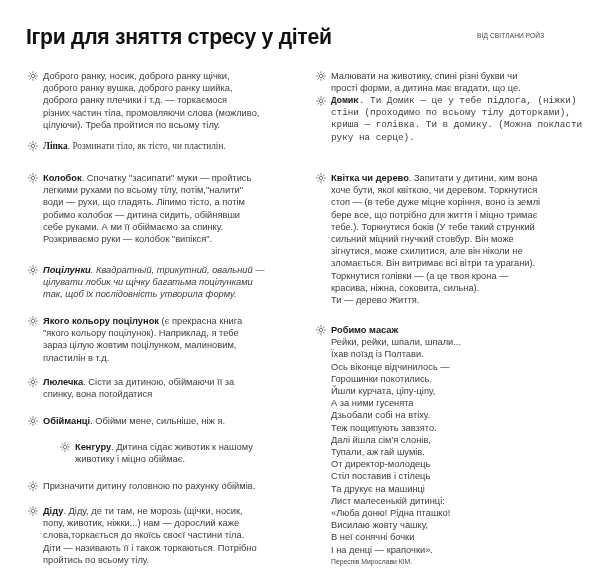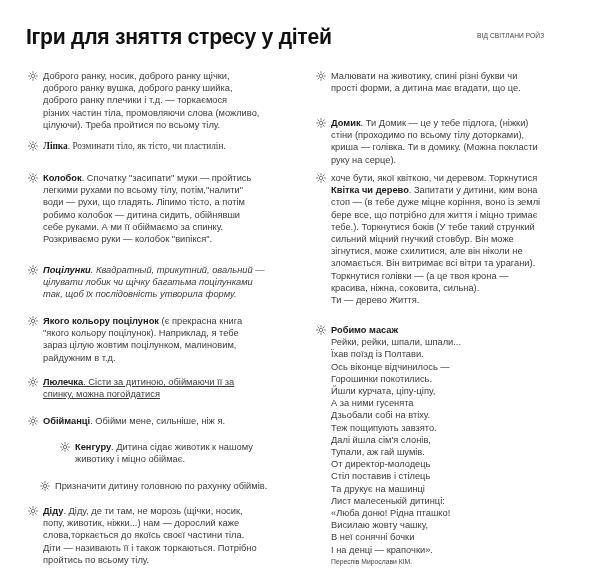--- a/index.html
+++ b/index.html
@@ -183,40 +183,40 @@
             <line x1="3.6" y1="3.6" x2="5.7" y2="5.7"></line>
             <line x1="14.3" y1="14.3" x2="16.4" y2="16.4"></line>
             <line x1="3.6" y1="16.4" x2="5.7" y2="14.3"></line>
             <line x1="14.3" y1="5.7" x2="16.4" y2="3.6"></line>
           </g>
         </svg></span>
       <div class="lines">
         <div class="poem-line"><b>Якого кольору поцілунок</b><span> (є прекрасна книга</span></div>
         <div class="poem-line"><span>"якого кольору поцілунок). Наприклад, я тебе</span></div>
         <div class="poem-line"><span>зараз цілую жовтим поцілунком, малиновим,</span></div>
-        <div class="poem-line"><span>райдужним в т.д.</span></div>
-      </div>
-    </div>
-    <div class="item" style="left: 43px; top: 376px; text-decoration: underline;">
+        <div class="poem-line"><span>пластилін в т.д.</span></div>
+      </div>
+    </div>
+    <div class="item" style="left: 43px; top: 376px;">
       <span class="icon"><svg viewBox="0 0 20 20" width="10" height="10">
           <circle cx="10" cy="10" r="3.4" fill="none" stroke="#555" stroke-width="1.5"></circle>
           <g stroke="#555" stroke-width="1.5" stroke-linecap="round">
             <line x1="10" y1="1" x2="10" y2="4"></line>
             <line x1="10" y1="16" x2="10" y2="19"></line>
             <line x1="1" y1="10" x2="4" y2="10"></line>
             <line x1="16" y1="10" x2="19" y2="10"></line>
             <line x1="3.6" y1="3.6" x2="5.7" y2="5.7"></line>
             <line x1="14.3" y1="14.3" x2="16.4" y2="16.4"></line>
             <line x1="3.6" y1="16.4" x2="5.7" y2="14.3"></line>
             <line x1="14.3" y1="5.7" x2="16.4" y2="3.6"></line>
           </g>
         </svg></span>
       <div class="lines">
         <div class="poem-line"><b>Люлечка</b><span>. Сісти за дитиною, обіймаючи її за</span></div>
-        <div class="poem-line"><span>спинку, можна погойдатися</span></div>
+        <div class="poem-line"><span>спинку, вона погойдатися</span></div>
       </div>
     </div>
     <div class="item" style="left: 43px; top: 415px;">
       <span class="icon"><svg viewBox="0 0 20 20" width="10" height="10">
           <circle cx="10" cy="10" r="3.4" fill="none" stroke="#555" stroke-width="1.5"></circle>
           <g stroke="#555" stroke-width="1.5" stroke-linecap="round">
             <line x1="10" y1="1" x2="10" y2="4"></line>
             <line x1="10" y1="16" x2="10" y2="19"></line>
             <line x1="1" y1="10" x2="4" y2="10"></line>
             <line x1="16" y1="10" x2="19" y2="10"></line>
@@ -242,21 +242,21 @@
             <line x1="14.3" y1="14.3" x2="16.4" y2="16.4"></line>
             <line x1="3.6" y1="16.4" x2="5.7" y2="14.3"></line>
             <line x1="14.3" y1="5.7" x2="16.4" y2="3.6"></line>
           </g>
         </svg></span>
       <div class="lines">
         <div class="poem-line"><b>Кенгуру</b><span>. Дитина сідає животик к нашому</span></div>
         <div class="poem-line"><span>животику і міцно обіймає.</span></div>
       </div>
     </div>
-    <div class="item" style="left: 55px; top: 480px;">
+    <div class="item" style="left: 43px; top: 480px;">
       <span class="icon"><svg viewBox="0 0 20 20" width="10" height="10">
           <circle cx="10" cy="10" r="3.4" fill="none" stroke="#555" stroke-width="1.5"></circle>
           <g stroke="#555" stroke-width="1.5" stroke-linecap="round">
             <line x1="10" y1="1" x2="10" y2="4"></line>
             <line x1="10" y1="16" x2="10" y2="19"></line>
             <line x1="1" y1="10" x2="4" y2="10"></line>
             <line x1="16" y1="10" x2="19" y2="10"></line>
             <line x1="3.6" y1="3.6" x2="5.7" y2="5.7"></line>
             <line x1="14.3" y1="14.3" x2="16.4" y2="16.4"></line>
             <line x1="3.6" y1="16.4" x2="5.7" y2="14.3"></line>
@@ -303,21 +303,21 @@
             <line x1="14.3" y1="14.3" x2="16.4" y2="16.4"></line>
             <line x1="3.6" y1="16.4" x2="5.7" y2="14.3"></line>
             <line x1="14.3" y1="5.7" x2="16.4" y2="3.6"></line>
           </g>
         </svg></span>
       <div class="lines">
         <div class="poem-line"><span>Малювати на животику, спині різні букви чи</span></div>
         <div class="poem-line"><span>прості форми, а дитина має вгадати, що це.</span></div>
       </div>
     </div>
-    <div class="item" style="left: 331px; top: 117px;">
+    <div class="item" style="left: 331px; top: 95px; font-family: Liberation Mono, monospace;">
       <span class="icon"><svg viewBox="0 0 20 20" width="10" height="10">
           <circle cx="10" cy="10" r="3.4" fill="none" stroke="#555" stroke-width="1.5"></circle>
           <g stroke="#555" stroke-width="1.5" stroke-linecap="round">
             <line x1="10" y1="1" x2="10" y2="4"></line>
             <line x1="10" y1="16" x2="10" y2="19"></line>
             <line x1="1" y1="10" x2="4" y2="10"></line>
             <line x1="16" y1="10" x2="19" y2="10"></line>
             <line x1="3.6" y1="3.6" x2="5.7" y2="5.7"></line>
             <line x1="14.3" y1="14.3" x2="16.4" y2="16.4"></line>
             <line x1="3.6" y1="16.4" x2="5.7" y2="14.3"></line>
@@ -339,22 +339,22 @@
             <line x1="10" y1="16" x2="10" y2="19"></line>
             <line x1="1" y1="10" x2="4" y2="10"></line>
             <line x1="16" y1="10" x2="19" y2="10"></line>
             <line x1="3.6" y1="3.6" x2="5.7" y2="5.7"></line>
             <line x1="14.3" y1="14.3" x2="16.4" y2="16.4"></line>
             <line x1="3.6" y1="16.4" x2="5.7" y2="14.3"></line>
             <line x1="14.3" y1="5.7" x2="16.4" y2="3.6"></line>
           </g>
         </svg></span>
       <div class="lines">
+        <div class="poem-line"><b>Квітка чи дерево</b><span>. Запитати у дитини, ким вона</span></div>
         <div class="poem-line"><span>хоче бути, якої квіткою, чи деревом. Торкнутися</span></div>
-        <div class="poem-line"><b>Квітка чи дерево</b><span>. Запитати у дитини, ким вона</span></div>
         <div class="poem-line"><span>стоп — (в тебе дуже міцне коріння, воно із землі</span></div>
         <div class="poem-line"><span>бере все, що потрібно для життя і міцно тримає</span></div>
         <div class="poem-line"><span>тебе.). Торкнутися боків (У тебе такий стрункий</span></div>
         <div class="poem-line"><span>сильний міцний гнучкий стовбур. Він може</span></div>
         <div class="poem-line"><span>зігнутися, може схилитися, але він ніколи не</span></div>
         <div class="poem-line"><span>зломається. Він витримає всі вітри та урагани).</span></div>
         <div class="poem-line"><span>Торкнутися голівки — (а це твоя крона —</span></div>
         <div class="poem-line"><span>красива, ніжна, соковита, сильна).</span></div>
         <div class="poem-line"><span>Ти — дерево Життя.</span></div>
       </div>

